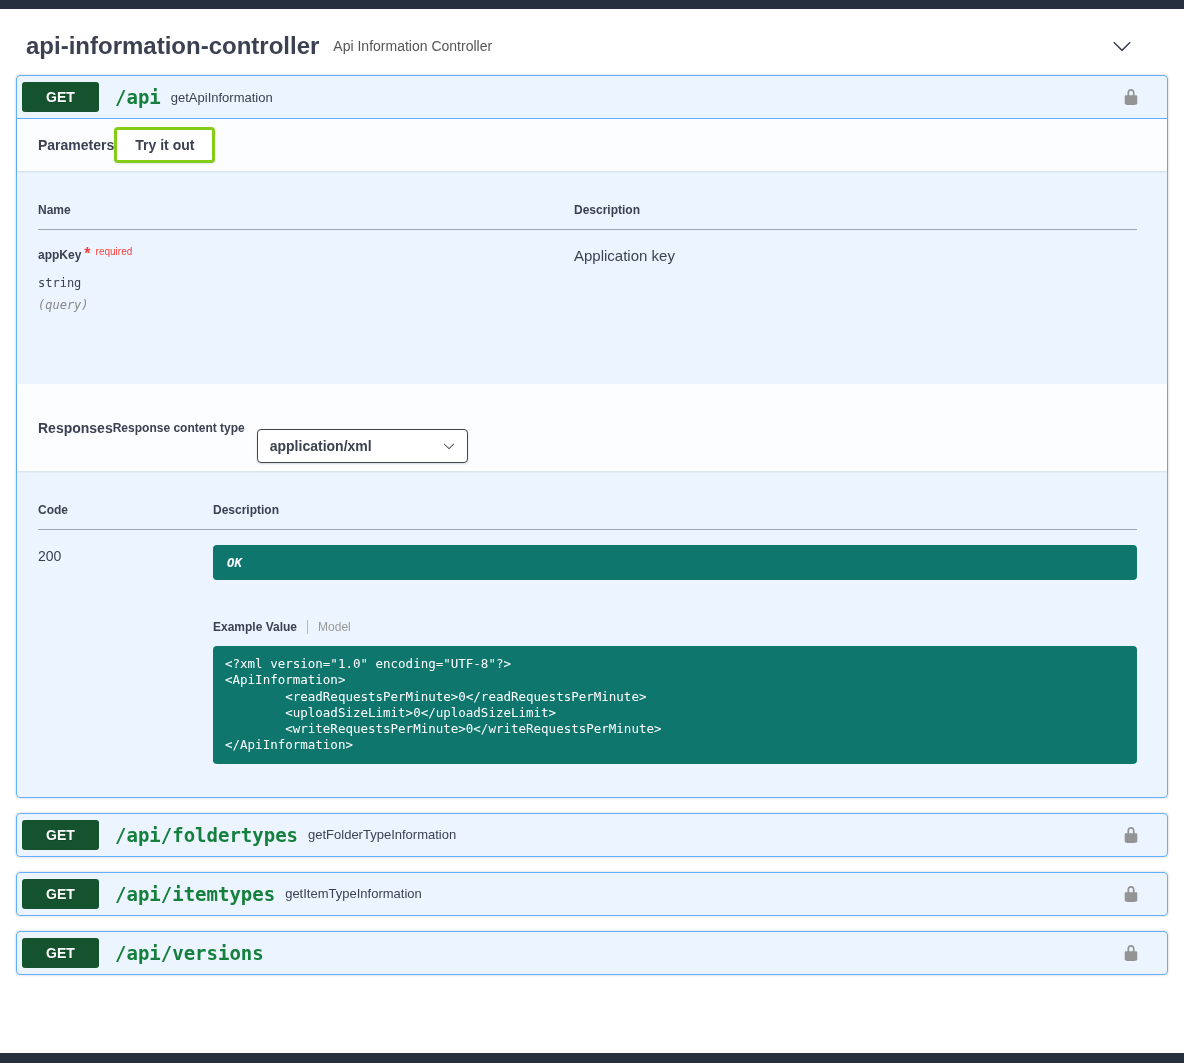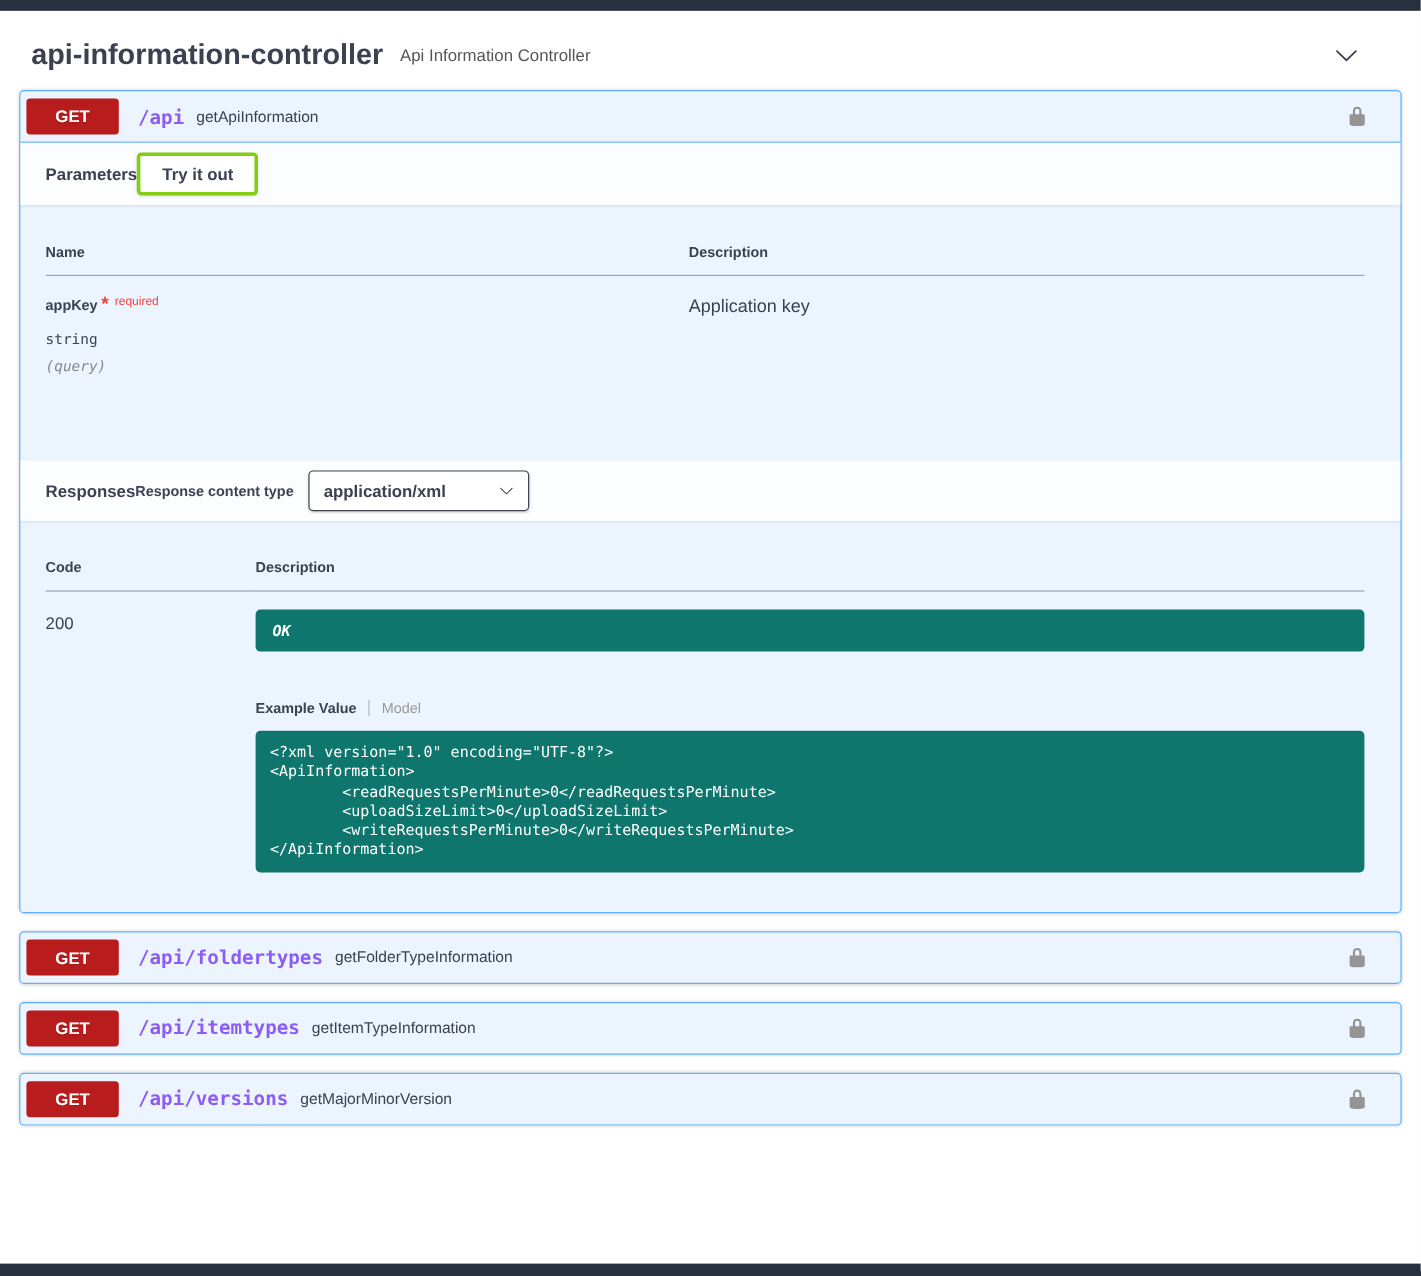--- a/index.html
+++ b/index.html
@@ -34,32 +34,32 @@
     box-shadow: 0 0 3px rgba(0,0,0,.19);
     margin-bottom: 15px;
   }
   .opblock-summary {
     display: flex; align-items: center;
     padding: 6px 5px;
     cursor: pointer;
   }
   .opblock.is-open > .opblock-summary { border-bottom: 1px solid #61affe; }
   .method-badge {
-    background: #b91c1c; color: #fff;
+    background: #14532d; color: #fff;
     font-weight: bold; font-size: 14px;
     border-radius: 3px;
     width: 77px; height: 30px;
     display: flex; align-items: center; justify-content: center;
     text-shadow: 0 1px 0 rgba(0,0,0,.1);
     flex: 0 0 auto;
     text-align: right;
   }
   .opblock-path {
     font-family: "DejaVu Sans Mono", monospace;
-    font-size: 16px; font-weight: bold; color: #8b5cf6;
+    font-size: 19px; font-weight: bold; color: #15803d;
     margin: 0 10px 0 16px;
   }
   .opblock-desc { font-size: 13px; color: #3b4151; flex: 1; }
   .lock-btn {
     margin-left: auto; margin-right: 22px;
     background: none; border: none; cursor: pointer;
     display: flex; align-items: center; flex: 0 0 auto;
   }
 
   
@@ -96,24 +96,25 @@
   .req-label { color: #f93e3e; font-size: 10px; margin-left: 5px; position: relative; top: -4px; }
   .param-type { font-family: "DejaVu Sans Mono", monospace; font-size: 12px; color: #3b4151; margin-top: 13px; }
   .param-in { font-family: "DejaVu Sans Mono", monospace; font-size: 12px; font-style: italic; color: #888; margin-top: 8px; }
   .param-desc { font-size: 15px; color: #3b4151; padding-top: 2px; }
 
   
   .content-type-wrap { display: flex; align-items: center; }
   .content-type-label { font-size: 12px; font-weight: bold; color: #3b4151; margin-right: 12px; }
   .content-type-select {
     display: flex; align-items: center; justify-content: space-between;
-    width: 184px; height: 34px;
+    width: 211px; height: 34px;
     background: #fff; border: 1px solid #41444e; border-radius: 4px;
     padding: 0 12px; cursor: pointer;
     box-shadow: 0 1px 2px rgba(0,0,0,.15);
+    margin-top: 37px;
   }
   .content-type-value { font-size: 14px; font-weight: bold; color: #3b4151; }
   .responses-body { padding: 20px 30px 13px 21px; }
   .response-code { font-size: 14px; color: #3b4151; padding-top: 3px; }
   .dark-block {
     background: #0f766e; border-radius: 4px; color: #fff;
   }
   .ok-block {
     padding: 10px 14px;
     font-family: "DejaVu Sans Mono", monospace;
@@ -266,21 +267,20 @@
             <path d="M15.8 8H14V5.6C14 2.703 12.665 1 10 1S6 2.703 6 5.6V8H4c-.553 0-1 .646-1 1.199V17c0 .549.428 1.139.951 1.307l1.197.387C5.672 18.861 6.55 19 7.1 19h5.8c.549 0 1.428-.139 1.951-.307l1.196-.387c.524-.167.953-.757.953-1.306V9.199C17 8.646 16.352 8 15.8 8zM12 8H8V5.199C8 3.754 8.797 3 10 3c1.203 0 2 .754 2 2.199V8z"></path>
           </svg>
       </button>
     </div>
   </div>
 
   <div class="opblock">
     <div class="opblock-summary">
       <span class="method-badge">GET</span>
       <span class="opblock-path">/api/versions</span>
-      <span class="opblock-desc">getMajorMinorVersion</span>
       <button class="lock-btn">
         <svg width="18" height="18" viewBox="0 0 20 20" fill="#949494">
             <path d="M15.8 8H14V5.6C14 2.703 12.665 1 10 1S6 2.703 6 5.6V8H4c-.553 0-1 .646-1 1.199V17c0 .549.428 1.139.951 1.307l1.197.387C5.672 18.861 6.55 19 7.1 19h5.8c.549 0 1.428-.139 1.951-.307l1.196-.387c.524-.167.953-.757.953-1.306V9.199C17 8.646 16.352 8 15.8 8zM12 8H8V5.199C8 3.754 8.797 3 10 3c1.203 0 2 .754 2 2.199V8z"></path>
           </svg>
       </button>
     </div>
   </div>
 
 </div>
 

